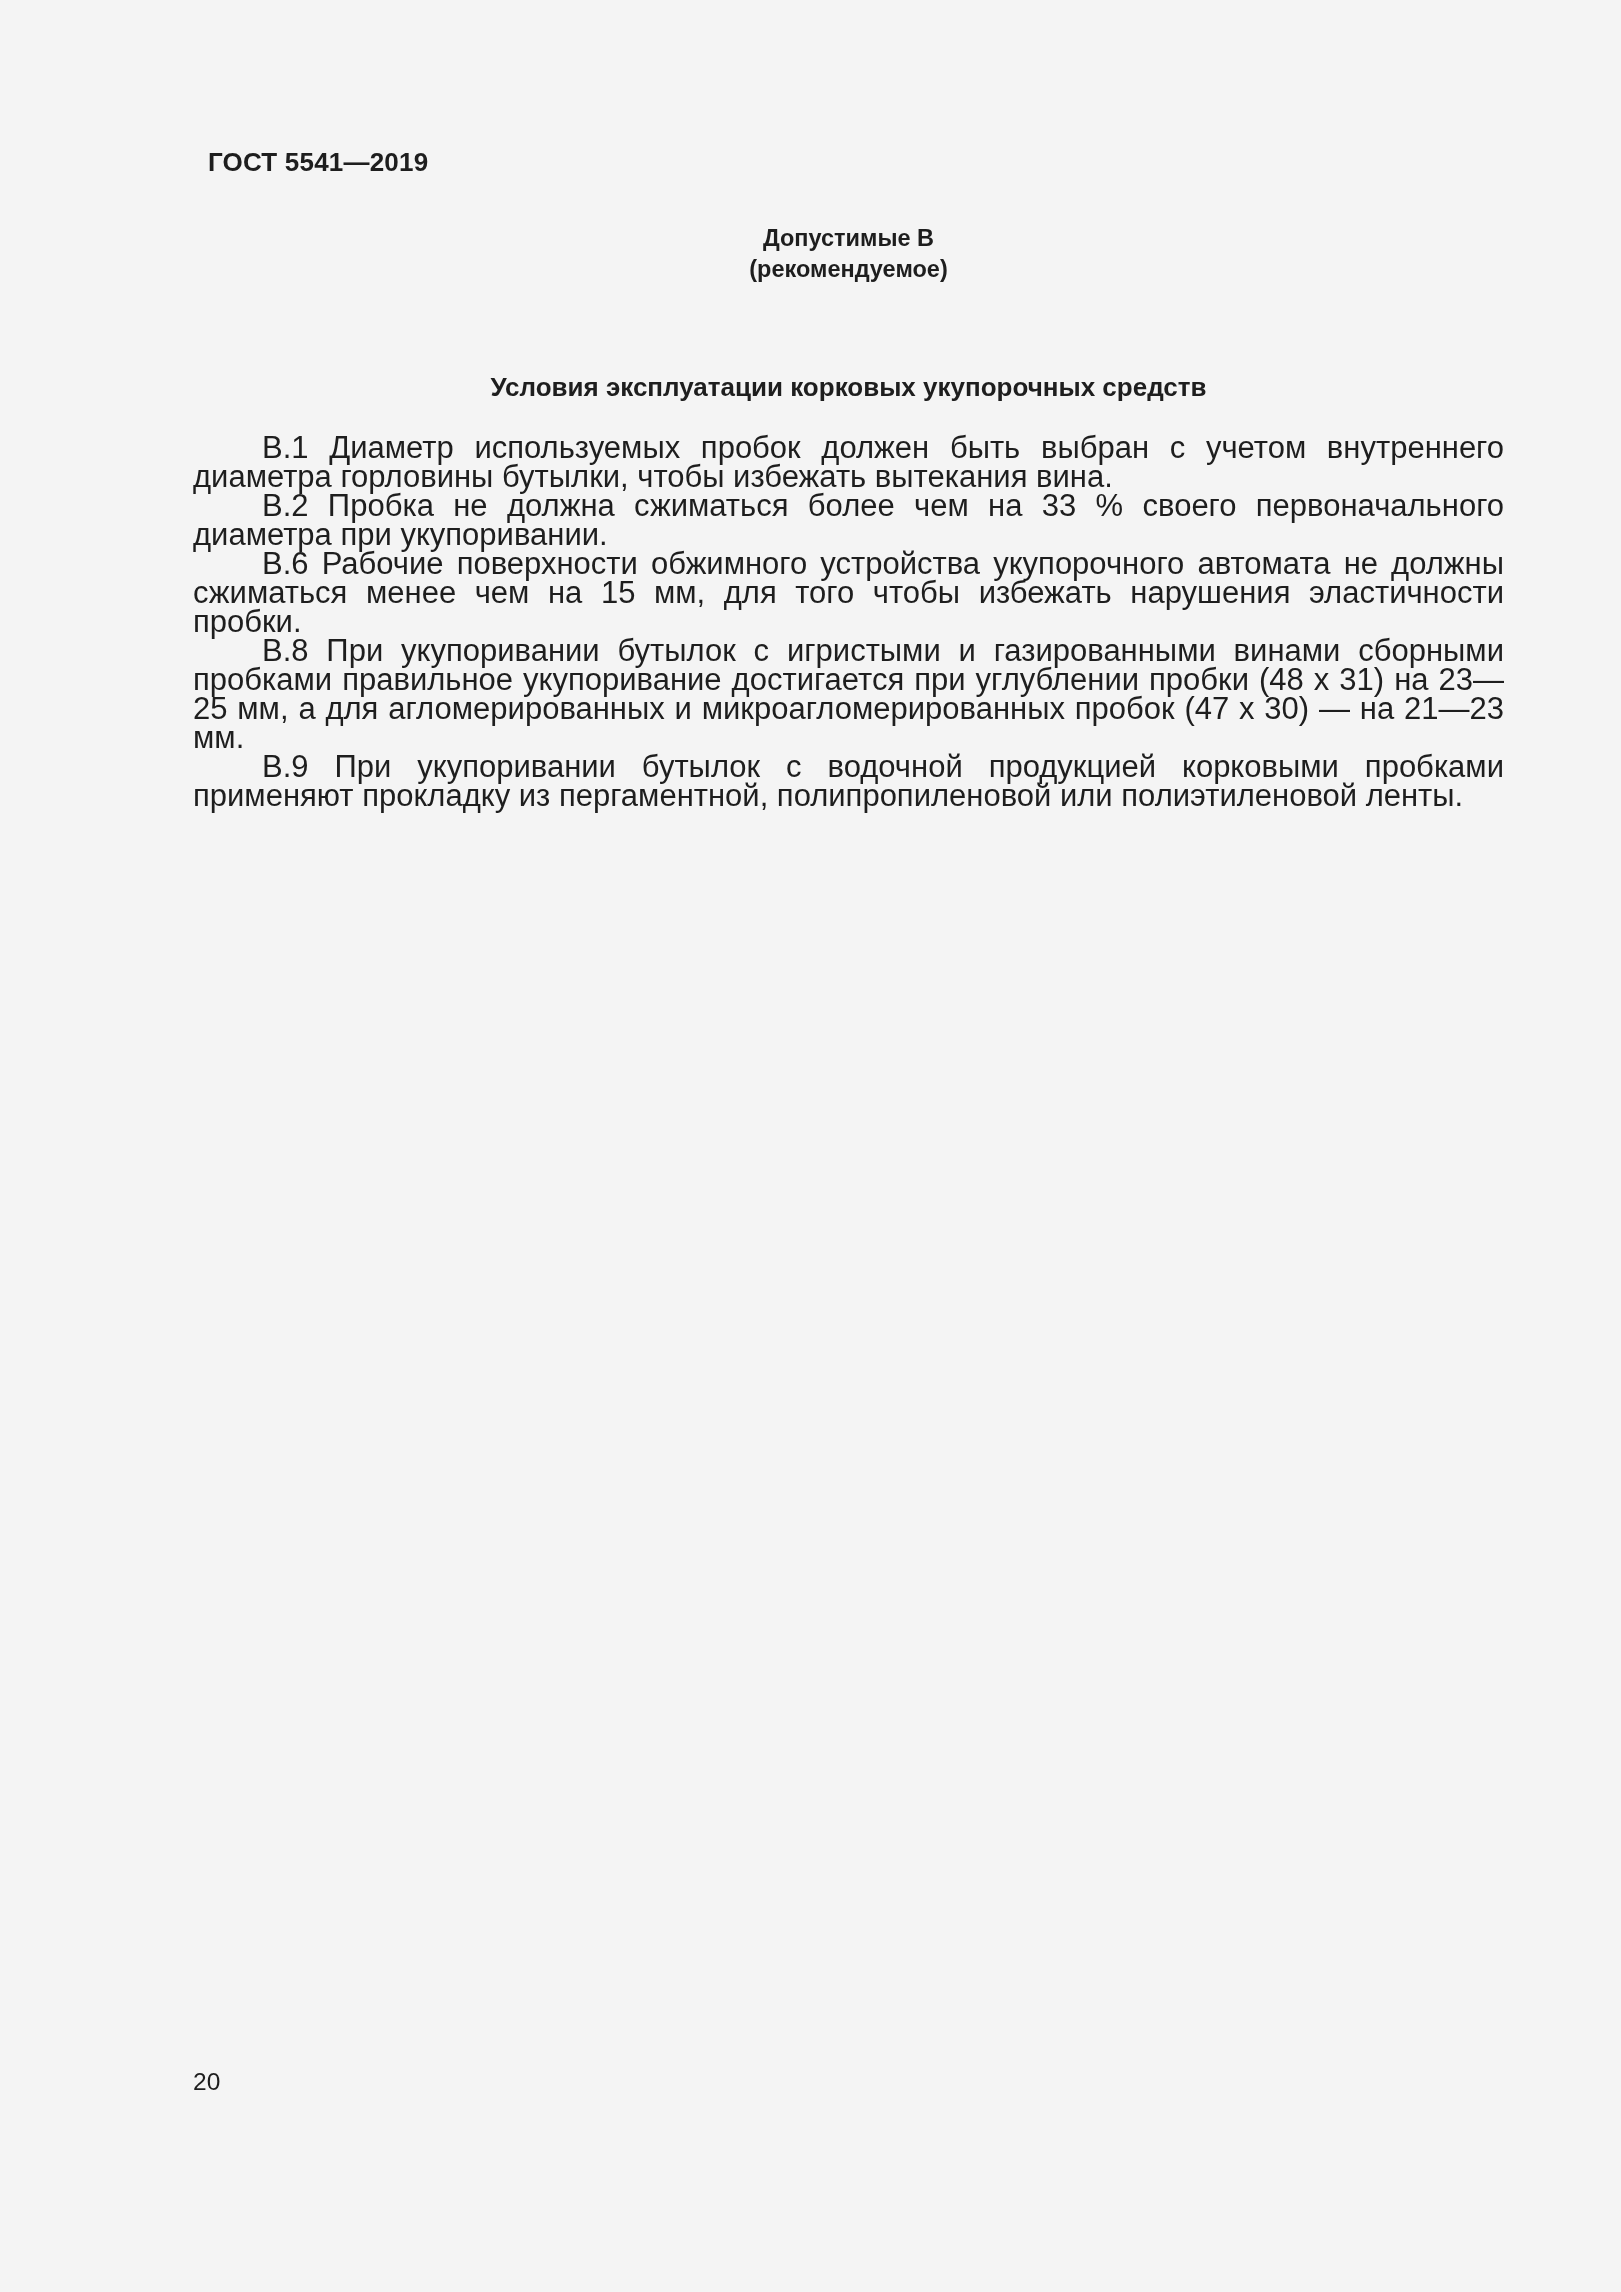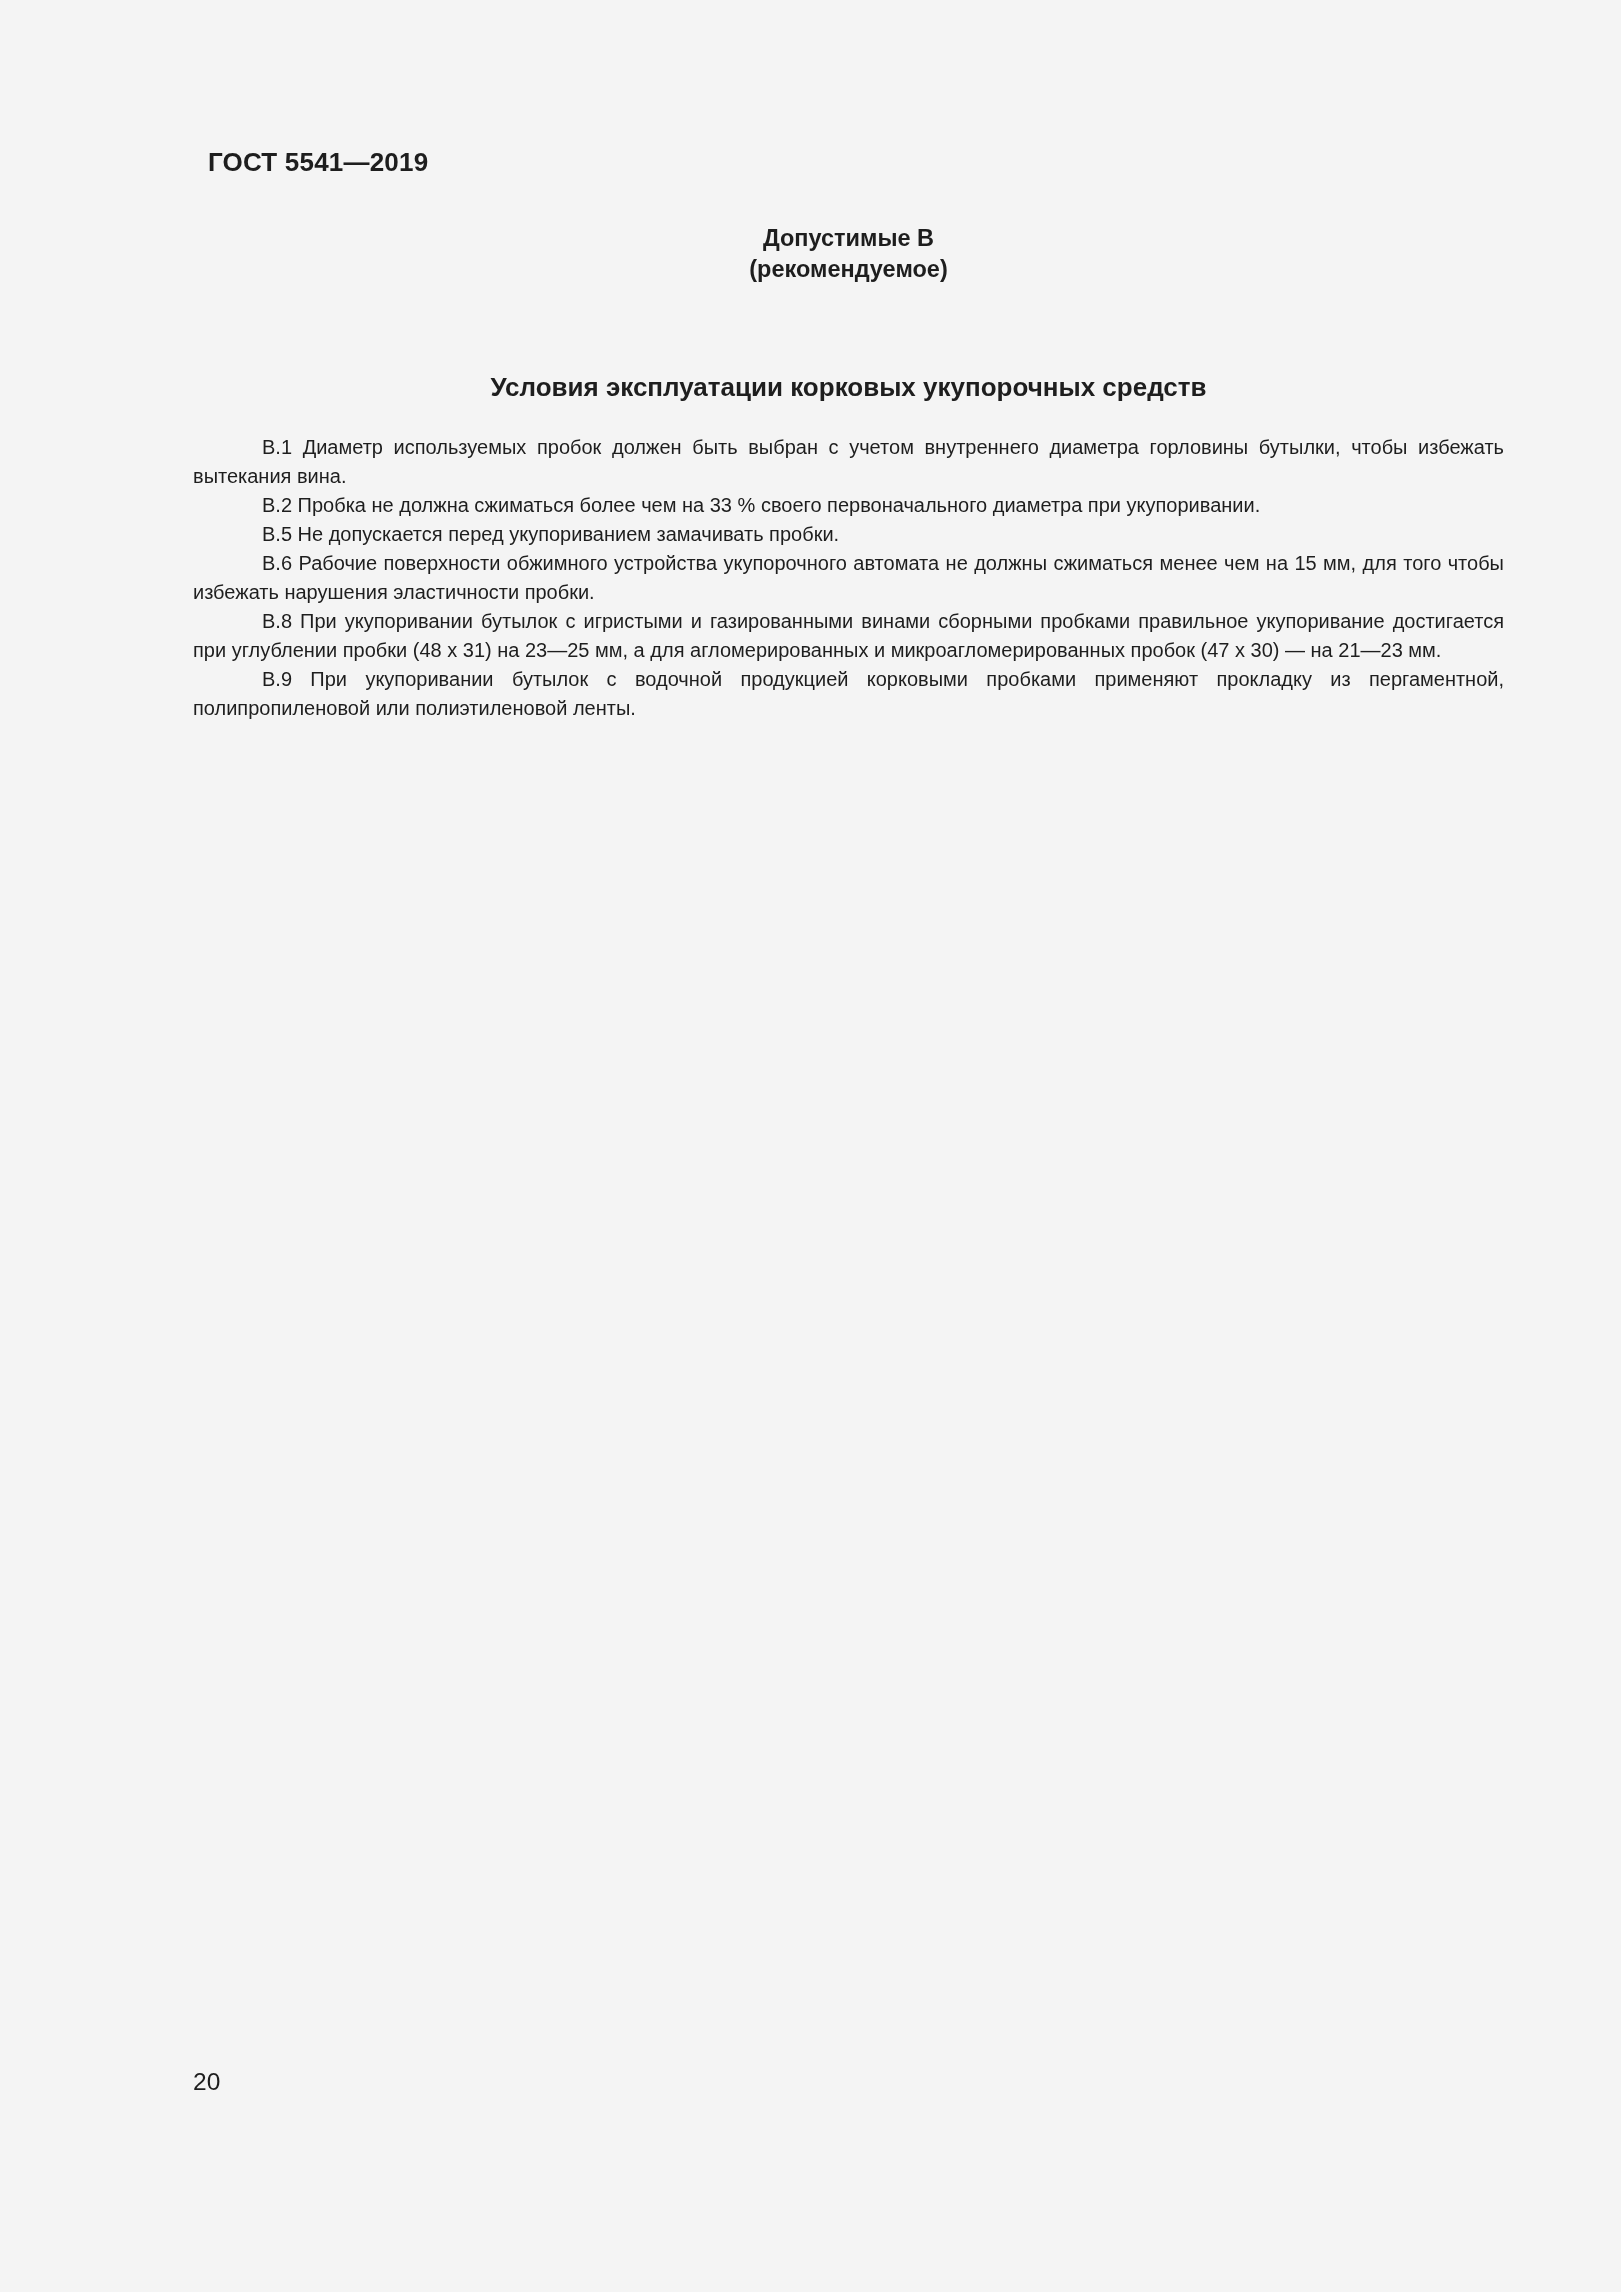--- a/index.html
+++ b/index.html
@@ -18,21 +18,21 @@
   .appendix {
     position: absolute; left: 193px; width: 1311px; top: 223px;
     text-align: center; font-weight: bold; font-size: 23.5px; line-height: 31px;
   }
   .section-title {
     position: absolute; left: 193px; width: 1311px; top: 372px;
     text-align: center; font-weight: bold; font-size: 26px;
   }
   .body-text {
     position: absolute; left: 193px; width: 1311px; top: 433px;
-    font-size: 20px; line-height: 29px; text-align: justify;
+    font-size: 31px; line-height: 29px; text-align: justify;
   }
   .body-text p { margin: 0; text-indent: 69px; }
   .page-number {
     position: absolute; left: 193px; top: 2068px; font-size: 24.5px; text-align: right;
   }
 </style>
 </head>
 <body>
 
 <div class="doc-code">ГОСТ 5541—2019</div>
@@ -40,20 +40,19 @@
 <div class="appendix">
   <div>Допустимые В</div>
   <div>(рекомендуемое)</div>
 </div>
 
 <div class="section-title">Условия эксплуатации корковых укупорочных средств</div>
 
 <div class="body-text">
   <p>В.1 Диаметр используемых пробок должен быть выбран с учетом внутреннего диаметра горловины бутылки, чтобы избежать вытекания вина.</p>
   <p>В.2 Пробка не должна сжиматься более чем на 33 % своего первоначального диаметра при укупоривании.</p>
-  <p>В.5 Не допускается перед укупориванием замачивать пробки.</p>
   <p>В.6 Рабочие поверхности обжимного устройства укупорочного автомата не должны сжиматься менее чем на 15 мм, для того чтобы избежать нарушения эластичности пробки.</p>
   <p>В.8 При укупоривании бутылок с игристыми и газированными винами сборными пробками правильное укупоривание достигается при углублении пробки (48 х 31) на 23—25 мм, а для агломерированных и микроагломерированных пробок (47 х 30) — на 21—23 мм.</p>
   <p>В.9 При укупоривании бутылок с водочной продукцией корковыми пробками применяют прокладку из пергаментной, полипропиленовой или полиэтиленовой ленты.</p>
 </div>
 
 <div class="page-number">20</div>
 
 
 </body></html>

